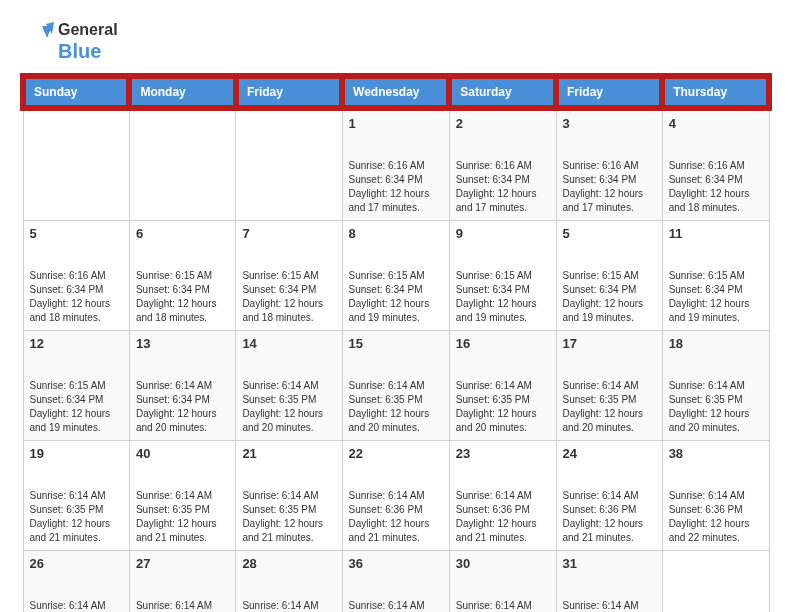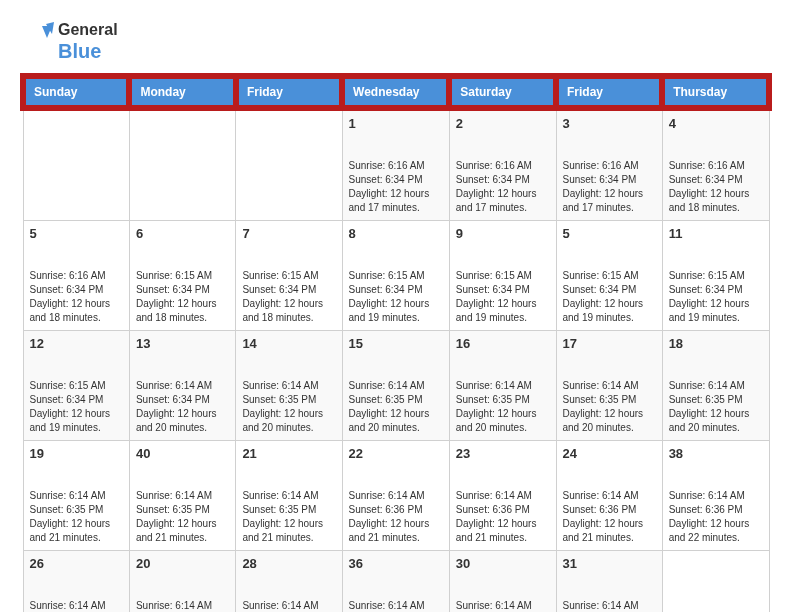--- a/index.html
+++ b/index.html
@@ -270,21 +270,21 @@
         </td>
       </tr>
       <tr>
         <td>
           <span class="day-number">26</span>
           <div class="day-info">Sunrise: 6:14 AM
 Sunset: 6:36 PM
 Daylight: 12 hours and 22 minutes.</div>
         </td>
         <td>
-          <span class="day-number">20</span>
+          <span class="day-number">27</span>
           <div class="day-info">Sunrise: 6:14 AM
 Sunset: 6:36 PM
 Daylight: 12 hours and 22 minutes.</div>
         </td>
         <td>
           <span class="day-number">28</span>
           <div class="day-info">Sunrise: 6:14 AM
 Sunset: 6:37 PM
 Daylight: 12 hours and 22 minutes.</div>
         </td>

